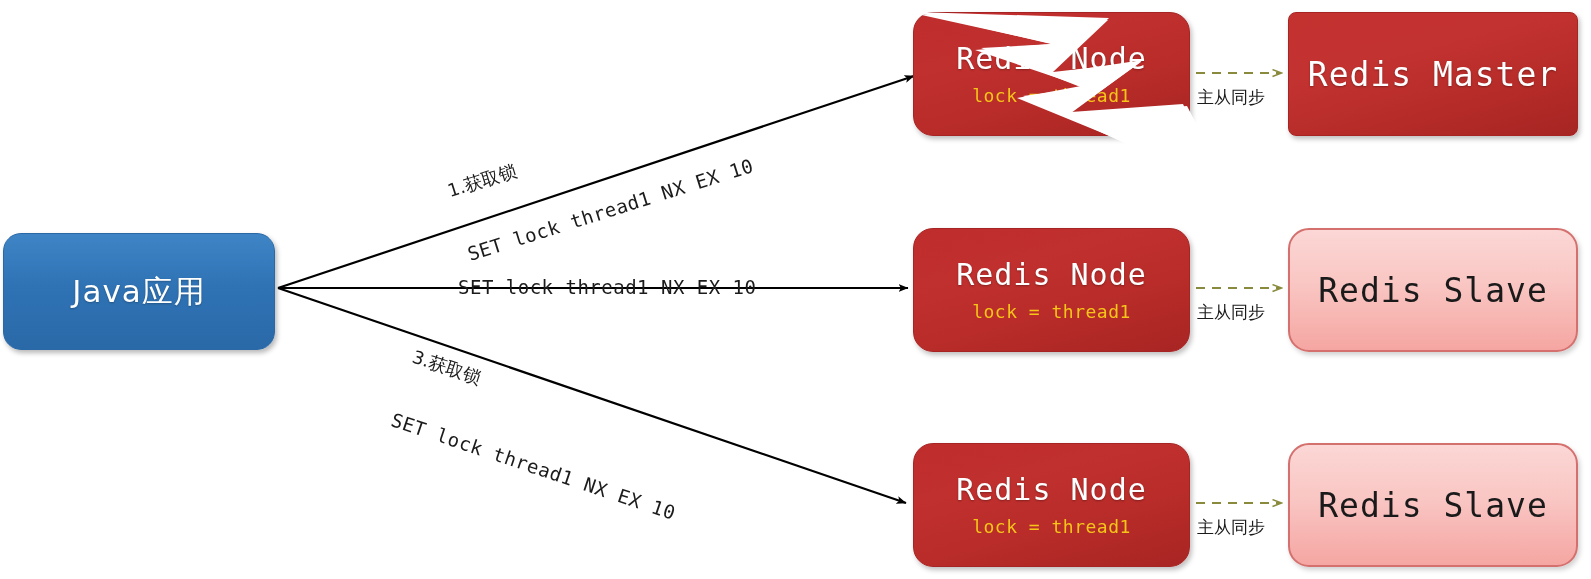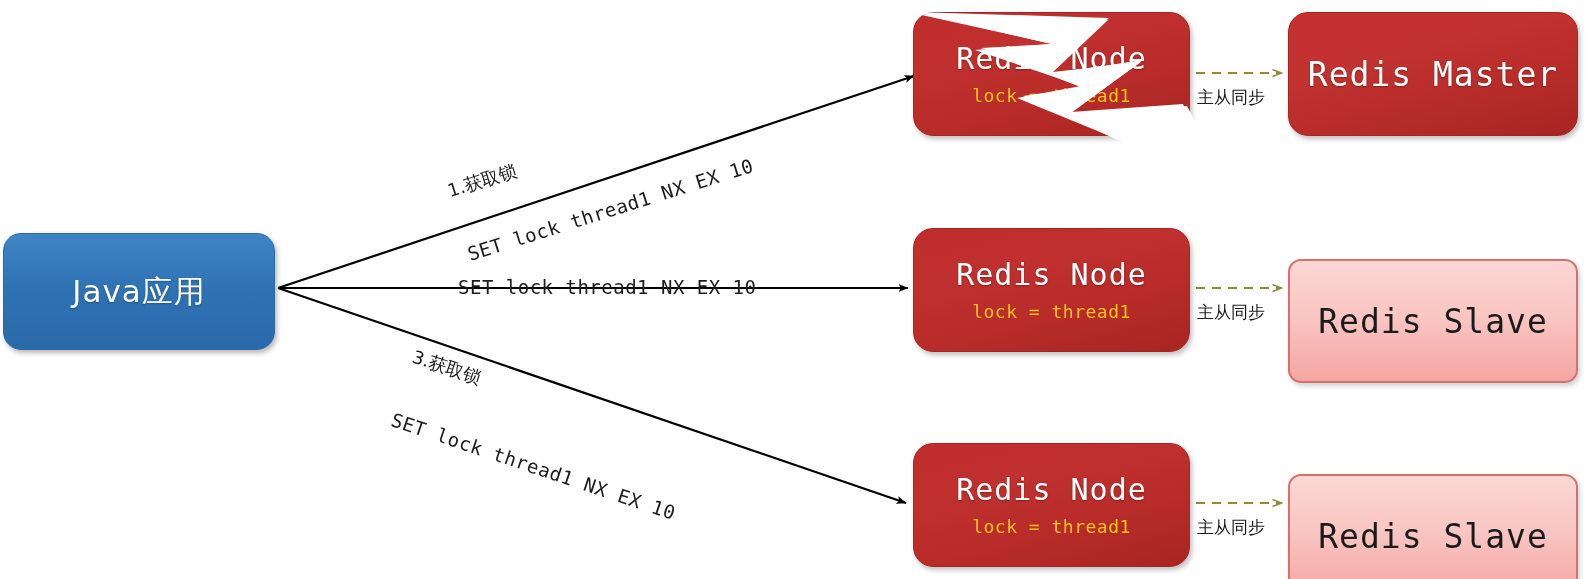--- a/index.html
+++ b/index.html
@@ -62,36 +62,35 @@
     font-size: 18px;
     color: #f5c518;
     letter-spacing: 0.5px;
     margin-top: 10px;
   }
 
   .box-master {
     background: linear-gradient(165deg, #c43230 0%, #c23230 35%, #b52b28 70%, #a62523 100%);
     border: 1px solid #a62523;
     box-shadow: 2px 3px 5px rgba(0,0,0,0.25);
-    border-radius: 20px;
+    border-radius: 8px;
   }
   .box-master .rb-label {
     font-family: "DejaVu Sans Mono", monospace;
     font-size: 33px;
     color: #ffffff;
     letter-spacing: 1px;
     text-shadow: 0 1px 2px rgba(0,0,0,0.3);
   }
 
   .box-slave {
     background: linear-gradient(180deg, #fbd7d5 0%, #f9c6c3 45%, #f5a6a2 100%);
     border: 2px solid #d4706e;
     box-shadow: 2px 3px 5px rgba(0,0,0,0.18);
-    border-radius: 13px;
-    margin-top: 31px;
+    border-radius: 21px;
   }
   .box-slave .rb-label {
     font-family: "DejaVu Sans Mono", monospace;
     font-size: 33px;
     color: #1a1a1a;
     letter-spacing: 1px;
   }
 
   
   .bolt {

